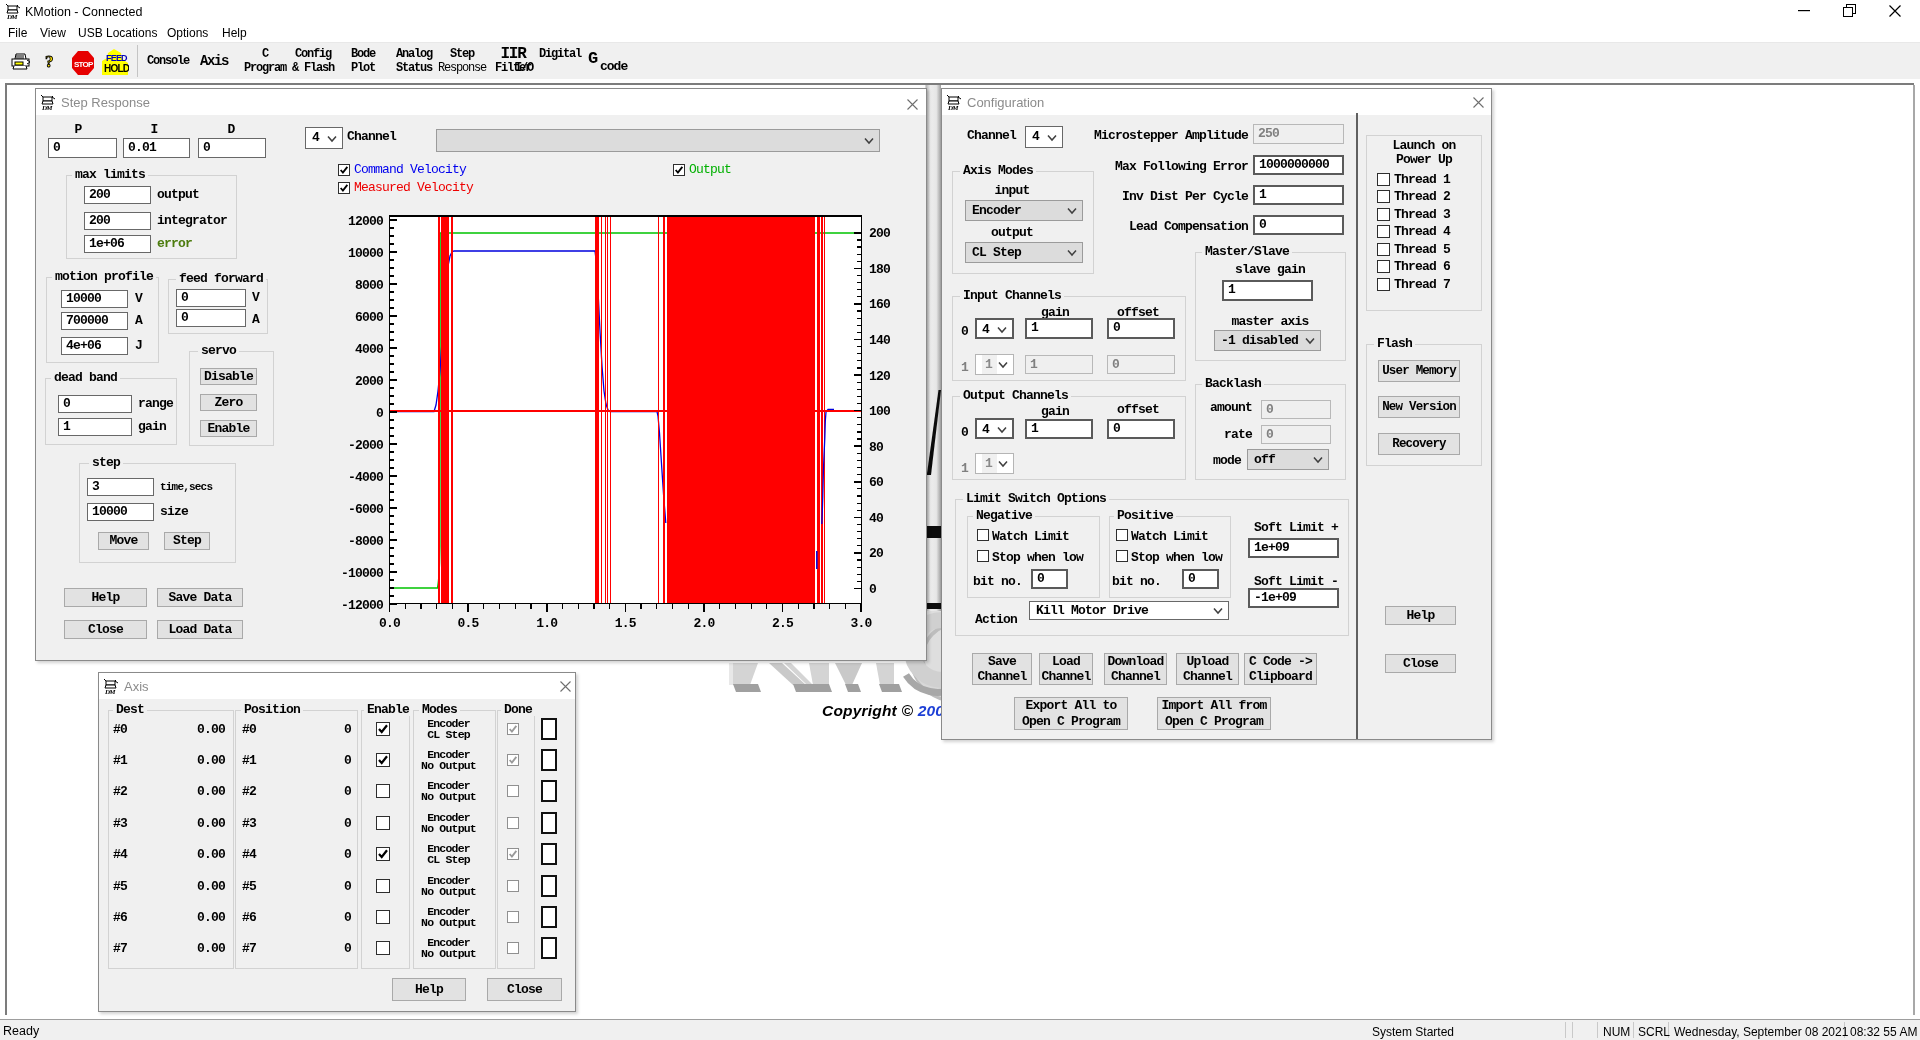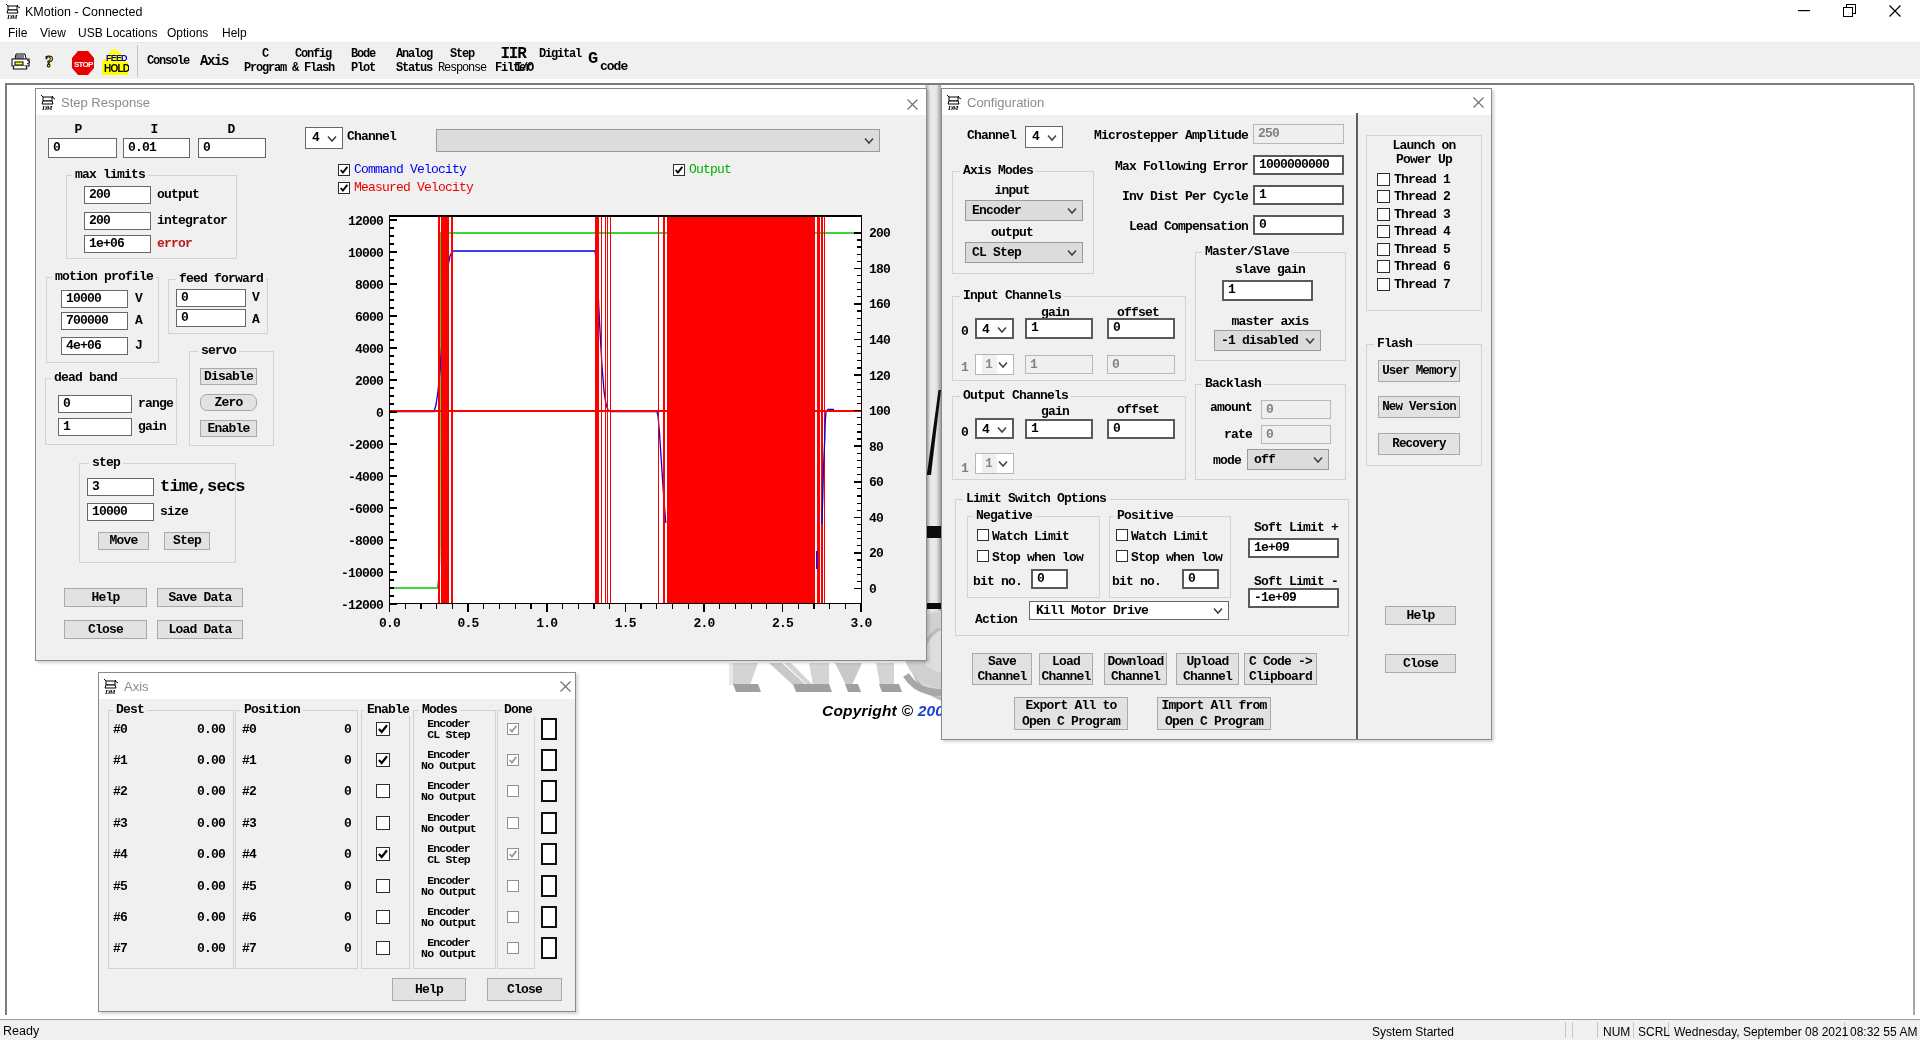--- a/index.html
+++ b/index.html
@@ -164,50 +164,50 @@
       </svg>
     </div>
 <div class="a ct" style="left:653px;top:74px;width:60px;height:14px;line-height:14px;color:#00b000;font-size:13px"><span style="font-weight:normal">Output</span></div>
 <div class="gb" style="left:30px;top:86px;width:171px;height:84px"></div>
 <div class="gl" style="left:36px;top:80px">max limits</div>
 <div class="tb" style="left:48px;top:97px;width:67px;height:18px;line-height:15px">200</div>
 <div class="a ct" style="left:121px;top:99px;width:70px;height:14px;line-height:14px;color:#000;font-size:13px">output</div>
 <div class="tb" style="left:48px;top:123px;width:67px;height:18px;line-height:15px">200</div>
 <div class="a ct" style="left:121px;top:125px;width:90px;height:14px;line-height:14px;color:#000;font-size:13px">integrator</div>
 <div class="tb" style="left:48px;top:146px;width:67px;height:18px;line-height:15px">1e+06</div>
-<div class="a ct" style="left:121px;top:148px;width:60px;height:14px;line-height:14px;color:#b91c1c;font-size:13px">error</div>
+<div class="a ct" style="left:121px;top:148px;width:60px;height:14px;line-height:14px;color:#4d7c0f;font-size:13px">error</div>
 <div class="gb" style="left:10px;top:188px;width:113px;height:86px"></div>
 <div class="gl" style="left:16px;top:182px">motion profile</div>
 <div class="tb" style="left:25px;top:201px;width:67px;height:18px;line-height:15px">10000</div>
 <div class="a ct" style="left:99px;top:203px;width:16px;height:14px;line-height:14px;color:#000;font-size:13px">V</div>
 <div class="tb" style="left:25px;top:223px;width:67px;height:18px;line-height:15px">700000</div>
 <div class="a ct" style="left:99px;top:225px;width:16px;height:14px;line-height:14px;color:#000;font-size:13px">A</div>
 <div class="tb" style="left:25px;top:248px;width:67px;height:18px;line-height:15px">4e+06</div>
 <div class="a ct" style="left:99px;top:250px;width:16px;height:14px;line-height:14px;color:#000;font-size:13px">J</div>
 <div class="gb" style="left:132px;top:190px;width:100px;height:55px"></div>
 <div class="gl" style="left:140px;top:184px">feed forward</div>
 <div class="tb" style="left:140px;top:200px;width:70px;height:18px;line-height:15px">0</div>
 <div class="a ct" style="left:216px;top:202px;width:16px;height:14px;line-height:14px;color:#000;font-size:13px">V</div>
 <div class="tb" style="left:140px;top:220px;width:70px;height:18px;line-height:15px">0</div>
 <div class="a ct" style="left:216px;top:224px;width:16px;height:14px;line-height:14px;color:#000;font-size:13px">A</div>
 <div class="gb" style="left:153px;top:262px;width:85px;height:95px"></div>
 <div class="gl" style="left:162px;top:256px">servo</div>
 <div class="btn" style="left:164px;top:279px;width:57px;height:17px;line-height:15px;font-size:13px;">Disable</div>
-<div class="btn" style="left:164px;top:305px;width:57px;height:17px;line-height:15px;font-size:13px;border-radius:7px;">Zero</div>
+<div class="btn" style="left:164px;top:305px;width:57px;height:17px;line-height:15px;font-size:13px;">Zero</div>
 <div class="btn" style="left:164px;top:331px;width:57px;height:17px;line-height:15px;font-size:13px;">Enable</div>
 <div class="gb" style="left:9px;top:289px;width:132px;height:67px"></div>
 <div class="gl" style="left:15px;top:283px">dead band</div>
 <div class="tb" style="left:22px;top:306px;width:74px;height:18px;line-height:15px">0</div>
 <div class="a ct" style="left:102px;top:308px;width:44px;height:14px;line-height:14px;color:#000;font-size:13px">range</div>
 <div class="tb" style="left:22px;top:329px;width:74px;height:18px;line-height:15px">1</div>
 <div class="a ct" style="left:102px;top:331px;width:40px;height:14px;line-height:14px;color:#000;font-size:13px">gain</div>
 <div class="gb" style="left:43px;top:374px;width:157px;height:100px"></div>
 <div class="gl" style="left:53px;top:368px">step</div>
 <div class="tb" style="left:51px;top:389px;width:67px;height:18px;line-height:15px">3</div>
-<div class="a ct" style="left:124px;top:391px;width:70px;height:14px;line-height:14px;color:#000;font-size:17px">time,secs</div>
+<div class="a ct" style="left:124px;top:391px;width:70px;height:14px;line-height:14px;color:#000;font-size:11px">time,secs</div>
 <div class="tb" style="left:51px;top:414px;width:67px;height:18px;line-height:15px">10000</div>
 <div class="a ct" style="left:124px;top:416px;width:40px;height:14px;line-height:14px;color:#000;font-size:13px">size</div>
 <div class="btn" style="left:62px;top:443px;width:51px;height:18px;line-height:16px;font-size:13px;">Move</div>
 <div class="btn" style="left:128px;top:443px;width:46px;height:18px;line-height:16px;font-size:13px;">Step</div>
 <div class="btn" style="left:28px;top:499px;width:83px;height:19px;line-height:17px;font-size:13px;">Help</div>
 <div class="btn" style="left:121px;top:499px;width:86px;height:19px;line-height:17px;font-size:13px;">Save Data</div>
 <div class="btn" style="left:28px;top:531px;width:83px;height:19px;line-height:17px;font-size:13px;">Close</div>
 <div class="btn" style="left:121px;top:531px;width:86px;height:19px;line-height:17px;font-size:13px;">Load Data</div>
 <svg class="a" style="left:295px;top:112px" width="570" height="430" viewBox="0 0 570 430" shape-rendering="crispEdges">
       <rect x="58.5" y="15.0" width="472.0" height="387.5" fill="#fff"></rect>

